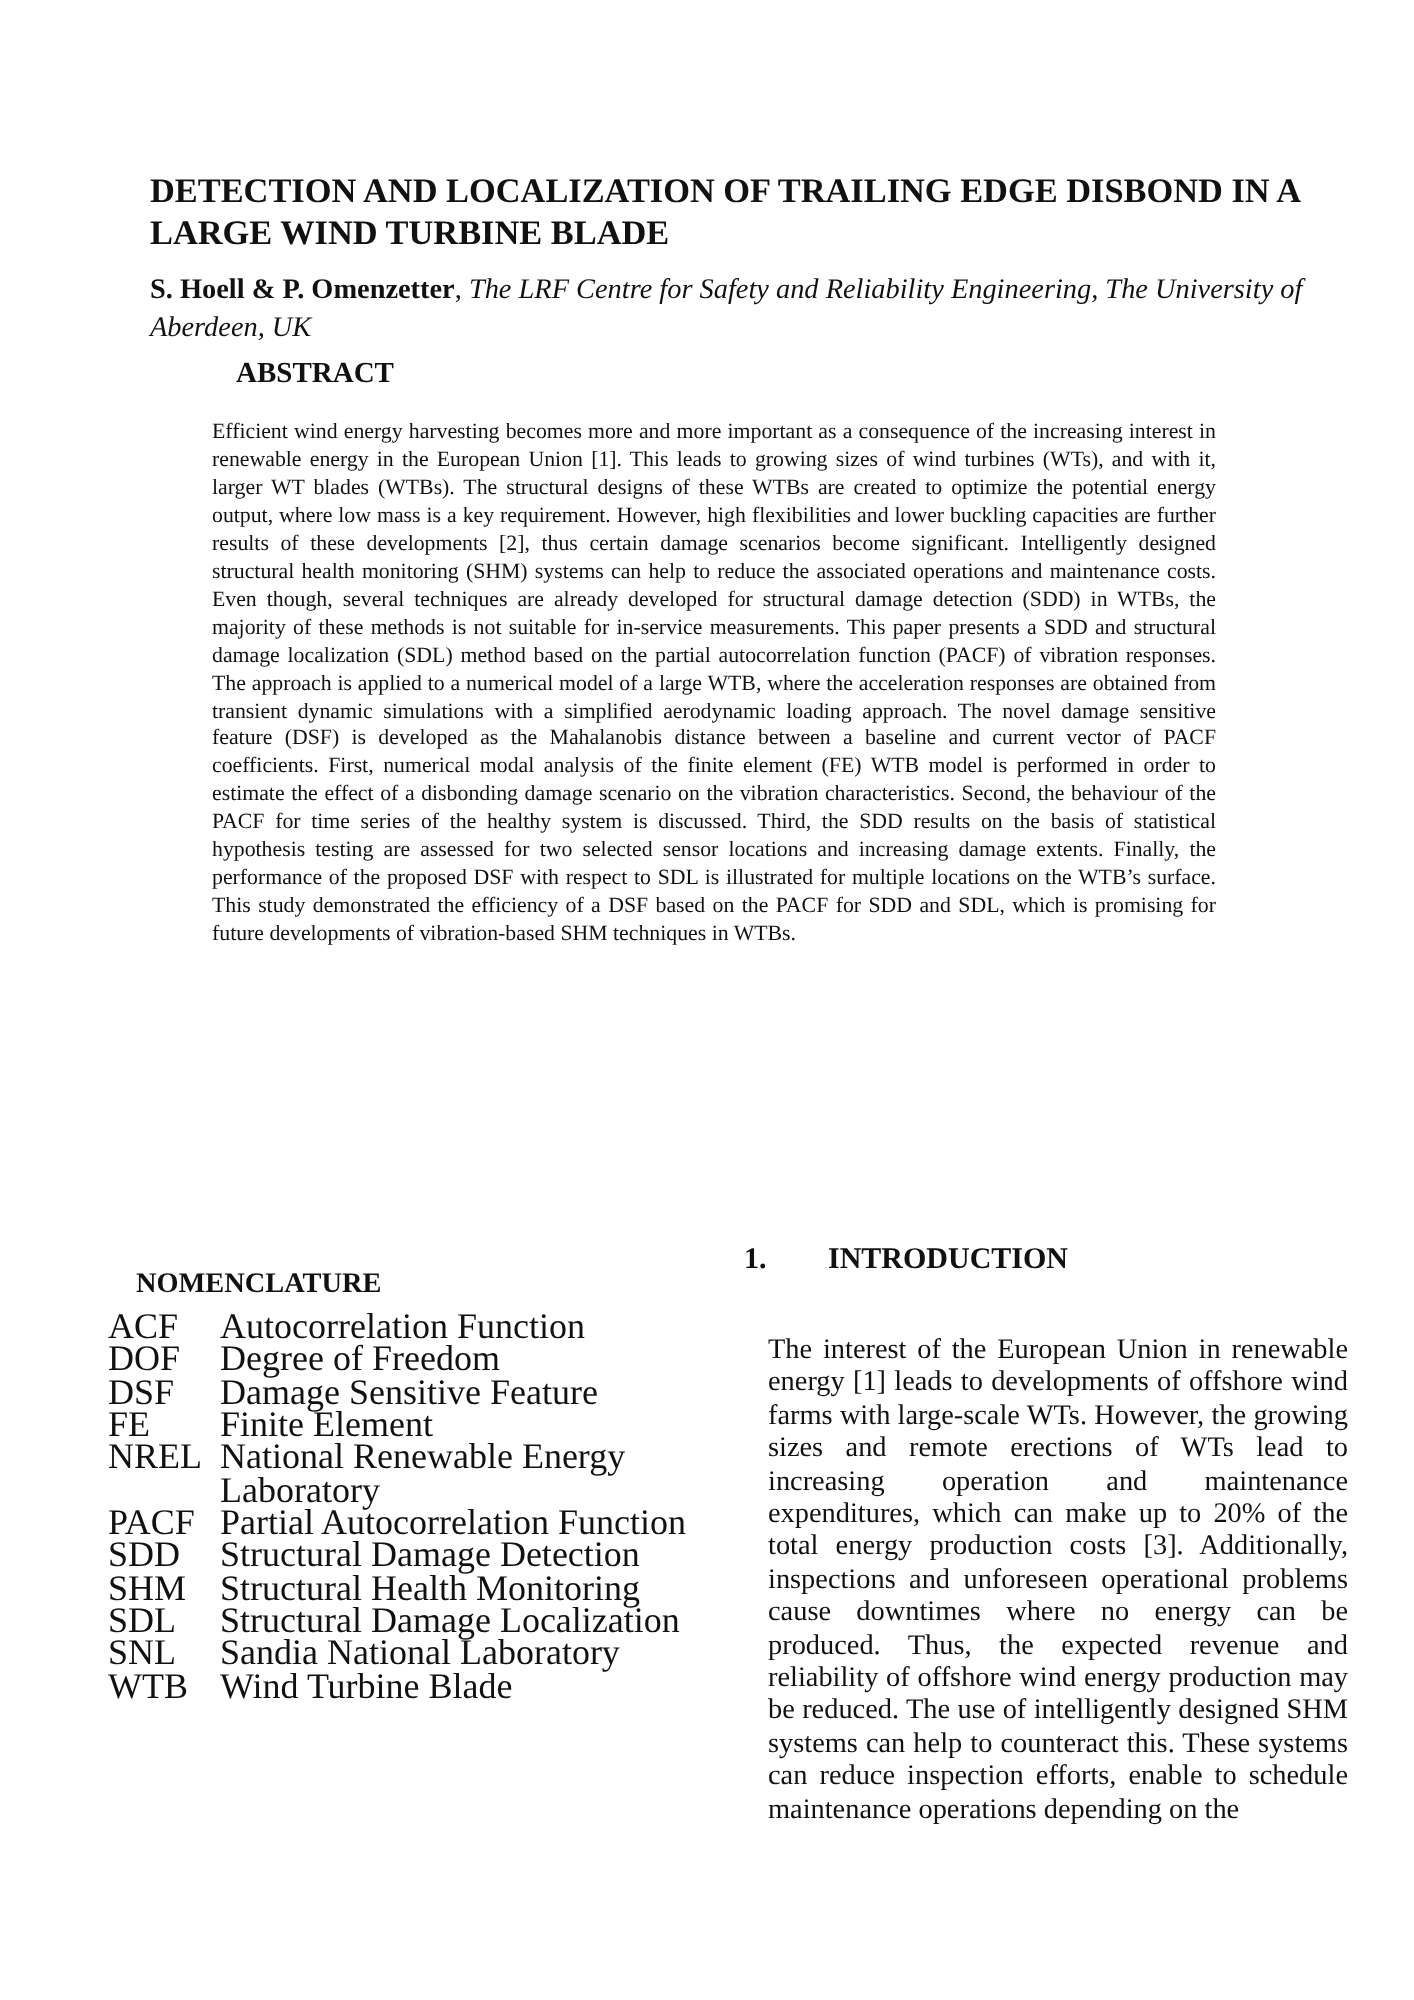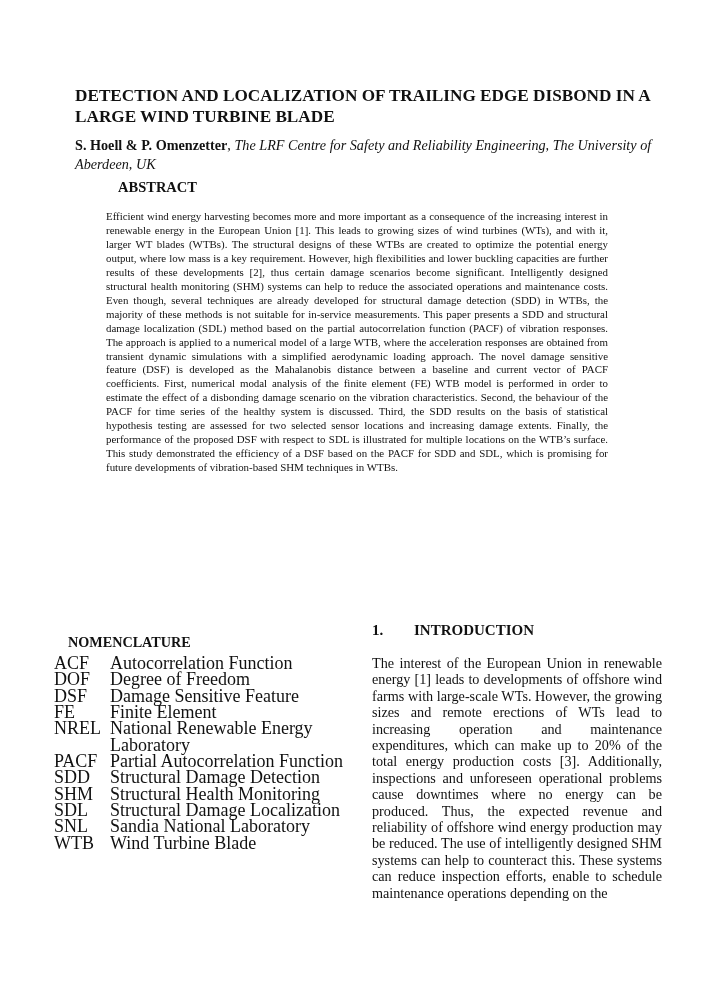--- a/index.html
+++ b/index.html
@@ -37,21 +37,21 @@
   }
   .nom-list li { display: flex; }
   .nom-list .abbr { width: 56px; flex: none; }
   .intro-heading {
     position: absolute; left: 372px; top: 622px;
     font-size: 15px; font-weight: bold; margin: 0;
   }
   .intro-heading .num { display: inline-block; width: 42px; }
   .intro-body {
     position: absolute; left: 372px; top: 655px; width: 290px;
-    font-size: 14.2px; line-height: 16.4px; text-align: justify; margin: 0;
+    font-size: 14.2px; line-height: 16.4px; text-align: justify; margin: 12px;
   }
 </style>
 </head>
 <body>
 
 <h1 class="title">DETECTION AND LOCALIZATION OF TRAILING EDGE DISBOND IN A LARGE WIND TURBINE BLADE</h1>
 
 <p class="authors"><span class="names">S. Hoell &amp; P. Omenzetter</span>, <span class="affil">The LRF Centre for Safety and Reliability Engineering, The University of Aberdeen, UK</span></p>
 
 <h2 class="abstract-heading">ABSTRACT</h2>

